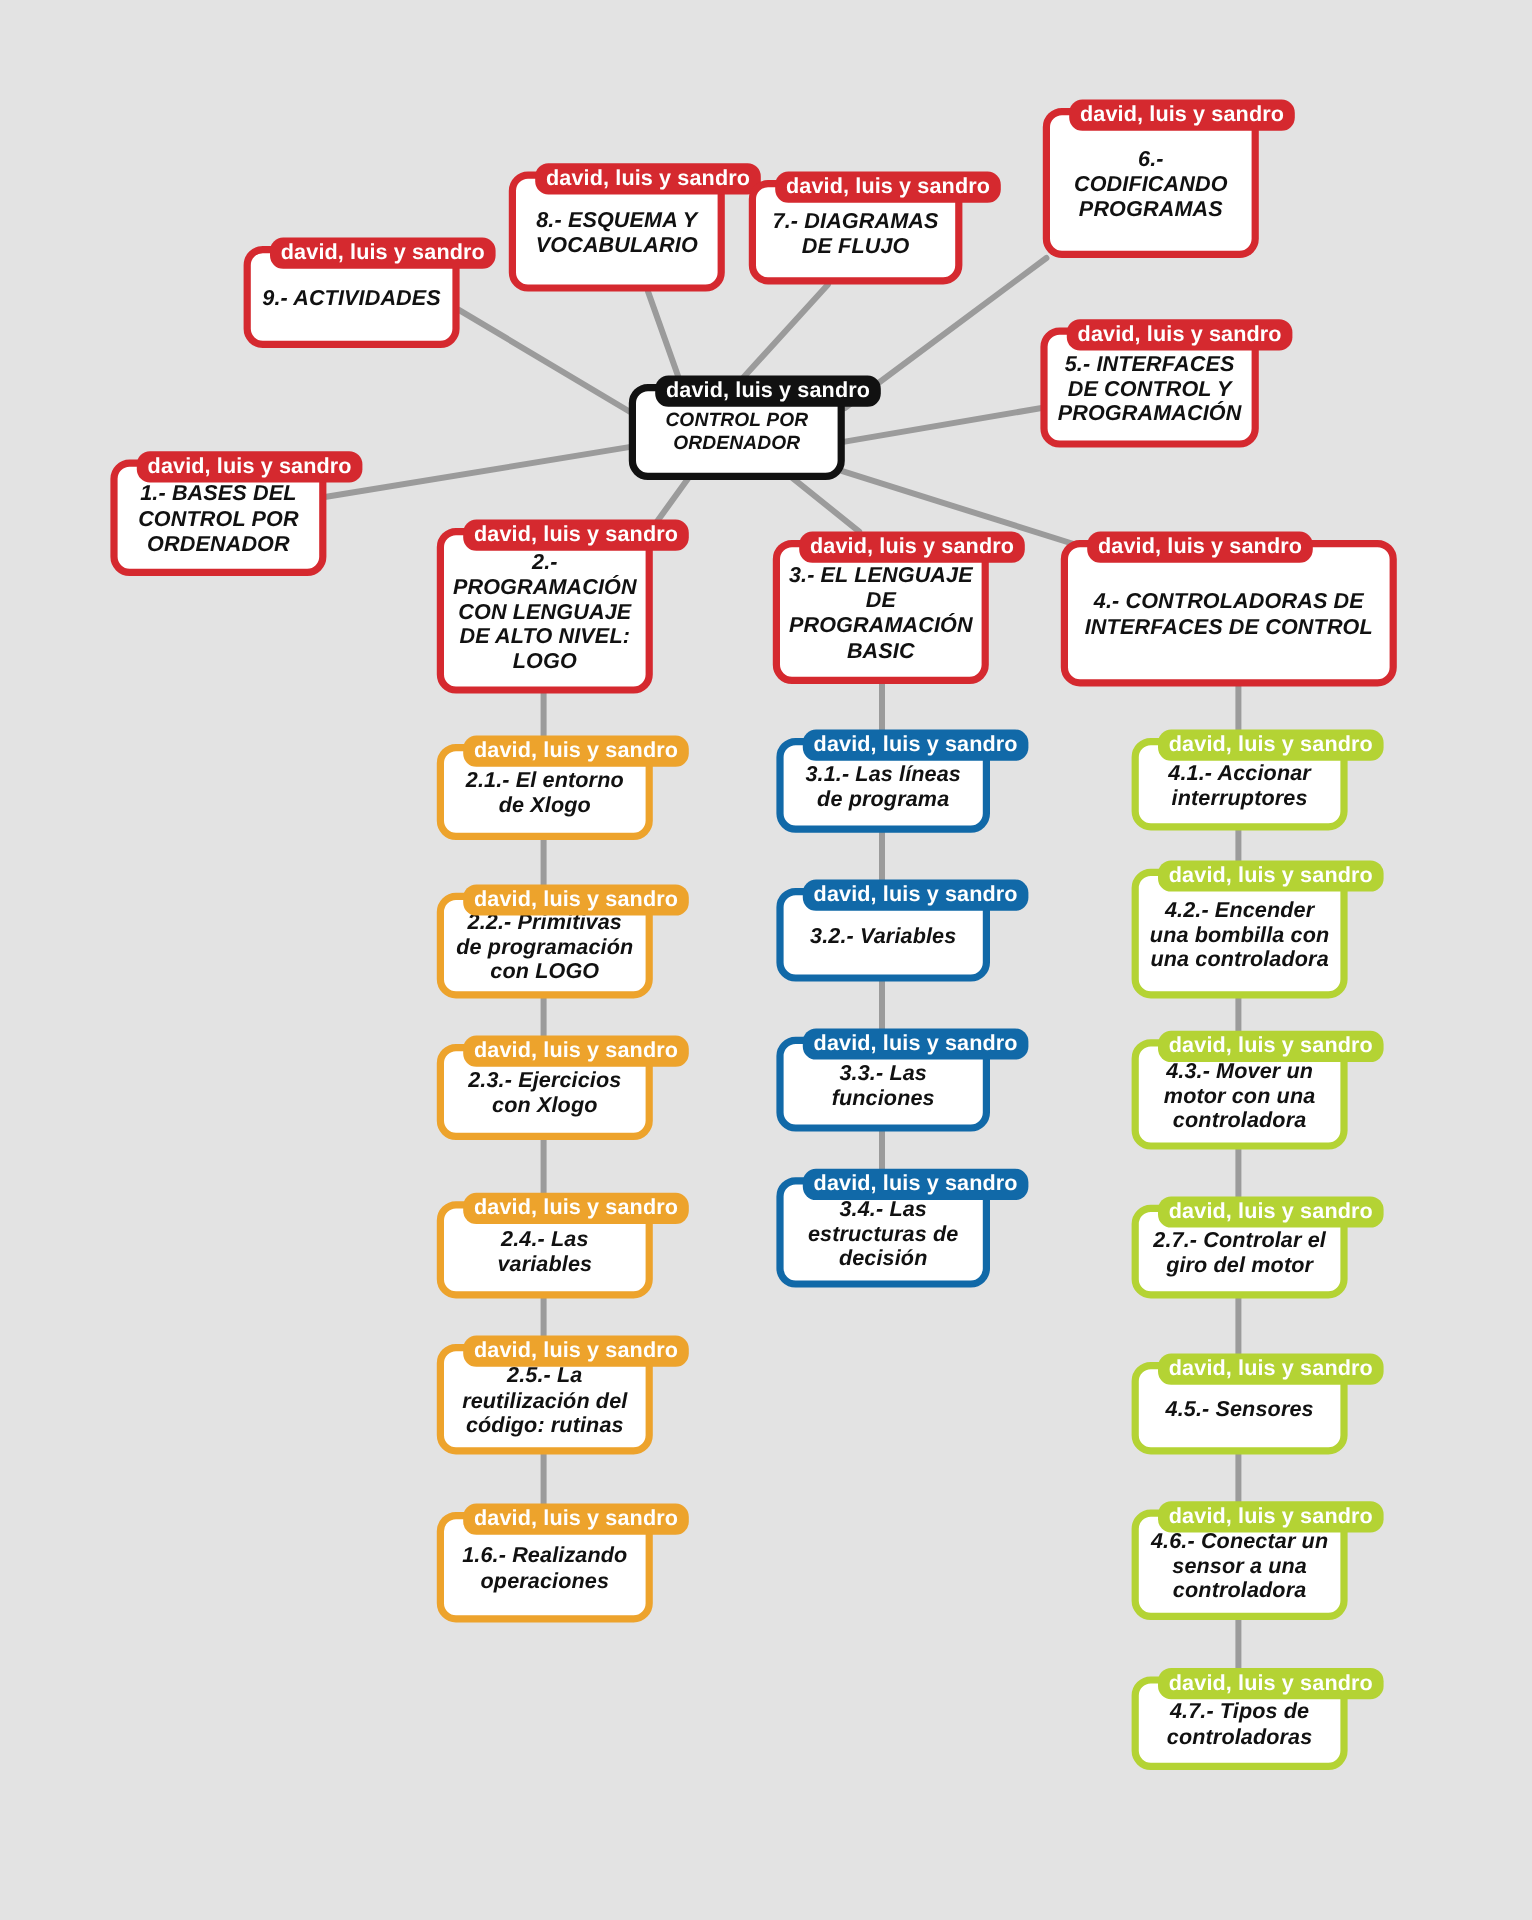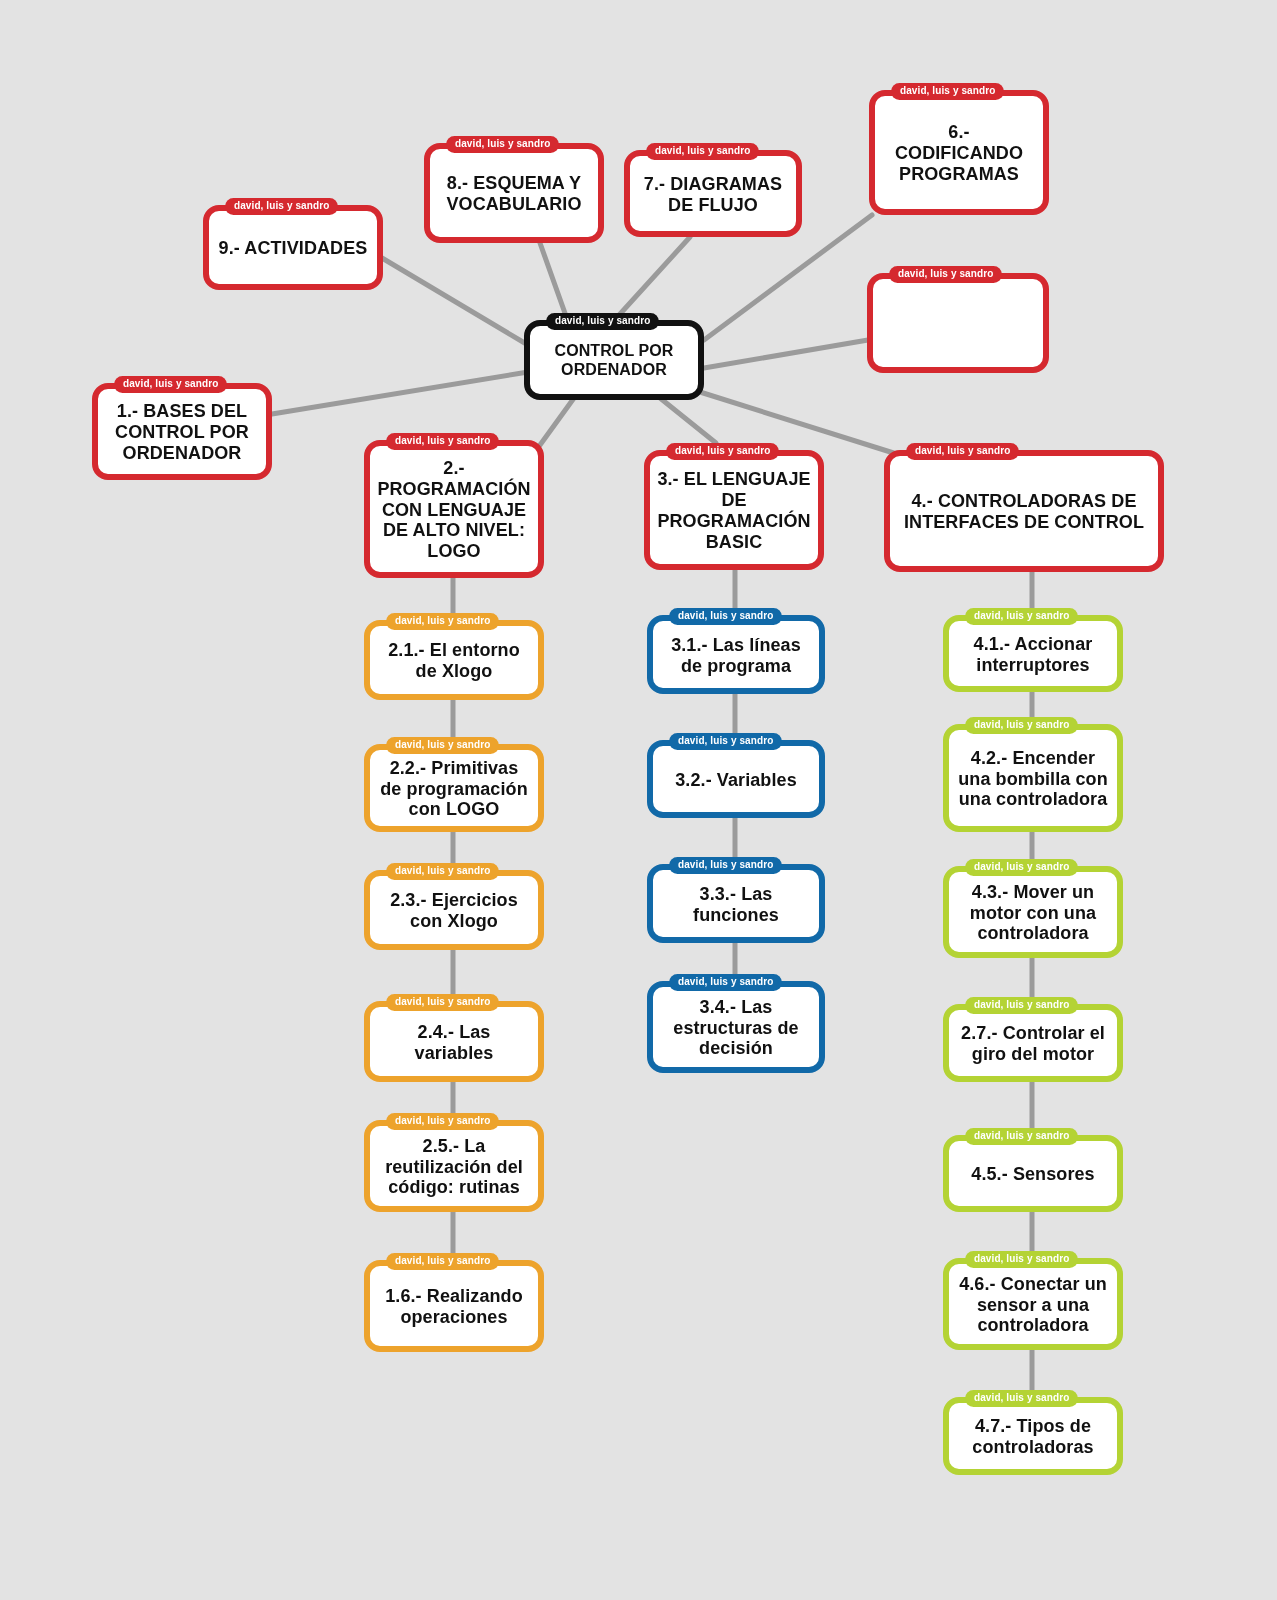--- a/index.html
+++ b/index.html
@@ -34,29 +34,30 @@
     align-items: center;
     justify-content: center;
     text-align: center;
     padding: 10px 8px 8px 8px;
   }
   .node .label {
     font-weight: bold;
     color: #111111;
     line-height: 1.16;
     letter-spacing: 0.1px;
+    font-style: italic;
   }
   .badge {
     position: absolute;
     top: -13px;
     left: 16px;
     z-index: 3;
     border-radius: 11px;
     padding: 2px 9px 3px 9px;
-    font-size: 10px;
+    font-size: 18px;
     font-weight: bold;
     color: #ffffff;
     white-space: nowrap;
     line-height: 1.15;
     letter-spacing: 0.1px;
   }
 
   
   .t-root        { border-color: #111111; }
   .t-root .badge { background: #111111; }
@@ -132,20 +133,21 @@
     <span class="label fs-18">7.- DIAGRAMAS DE FLUJO</span>
   </div>
 
   <div class="node t-red" style="left:869px; top:90px; width:180px; height:125px;">
     <span class="badge">david, luis y sandro</span>
     <span class="label fs-18">6.- CODIFICANDO PROGRAMAS</span>
   </div>
 
   <div class="node t-red" style="left:867px; top:273px; width:182px; height:100px;">
     <span class="badge">david, luis y sandro</span>
+    <span class="label fs-18">5.- INTERFACES DE CONTROL Y PROGRAMACIÓN</span>
   </div>
 
   <div class="node t-red" style="left:92px; top:383px; width:180px; height:97px;">
     <span class="badge">david, luis y sandro</span>
     <span class="label fs-18">1.- BASES DEL CONTROL POR ORDENADOR</span>
   </div>
 
   <div class="node t-red" style="left:364px; top:440px; width:180px; height:138px;">
     <span class="badge">david, luis y sandro</span>
     <span class="label fs-18">2.- PROGRAMACIÓN CON LENGUAJE DE ALTO NIVEL: LOGO</span>

